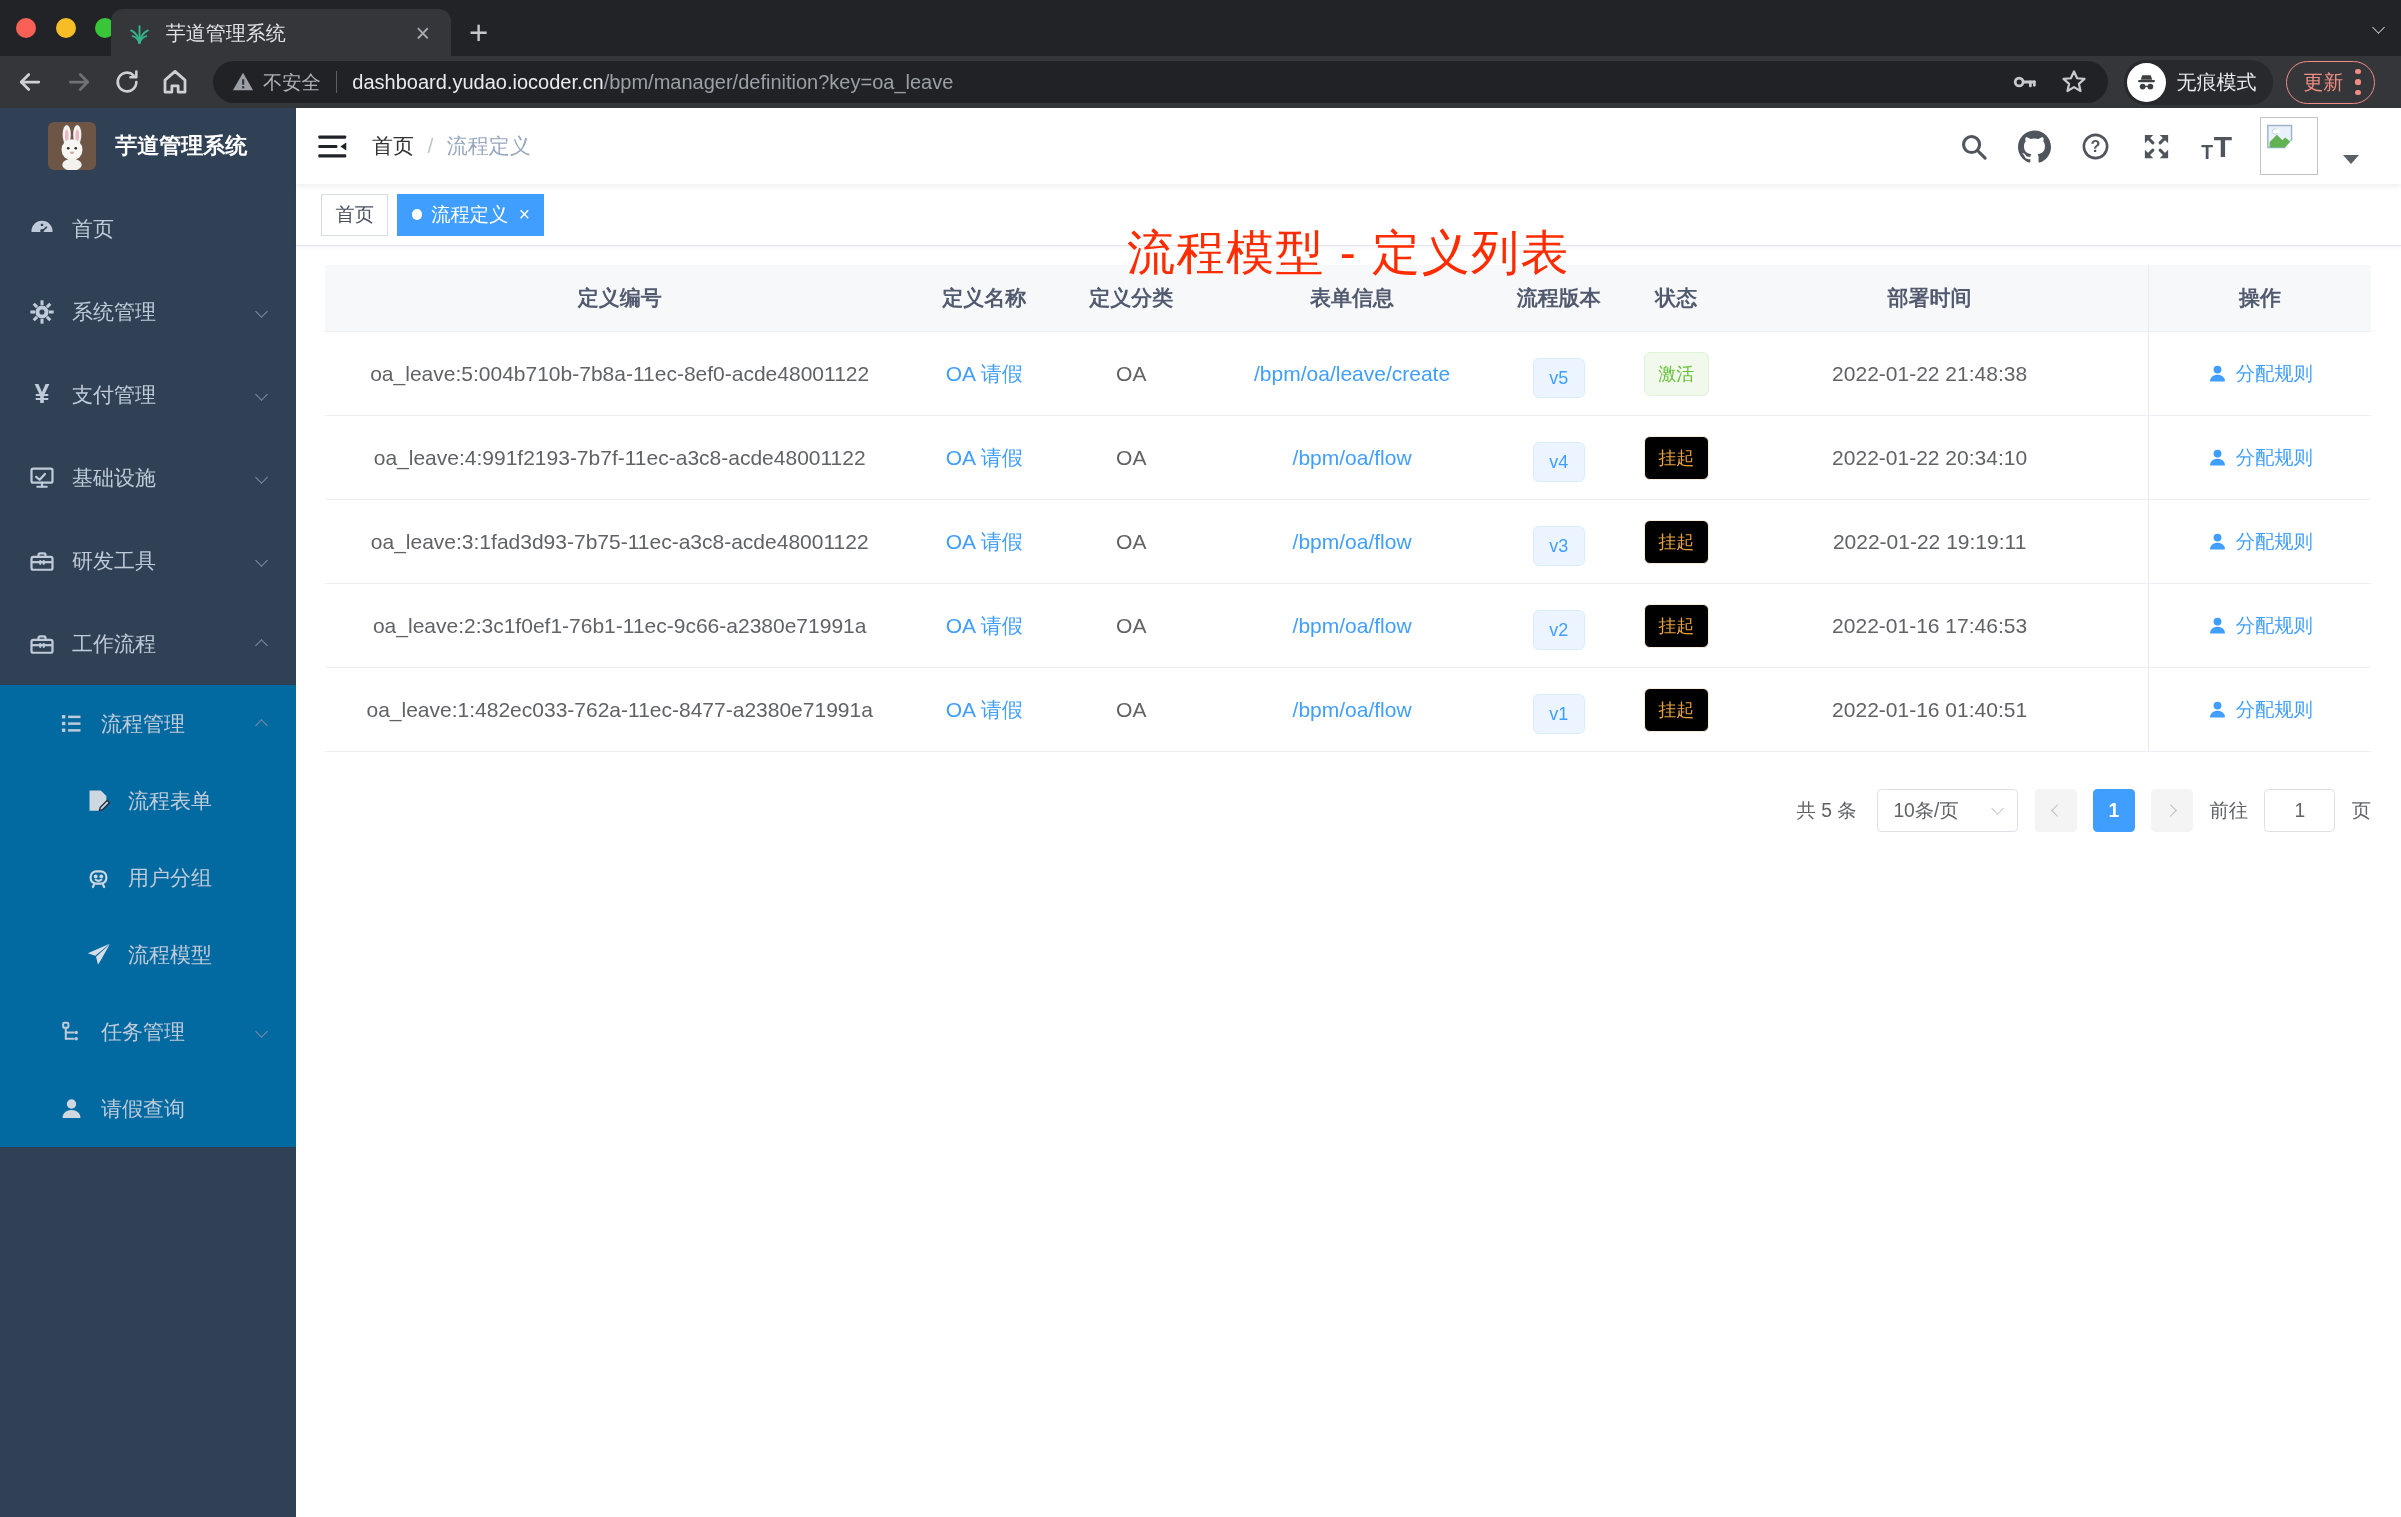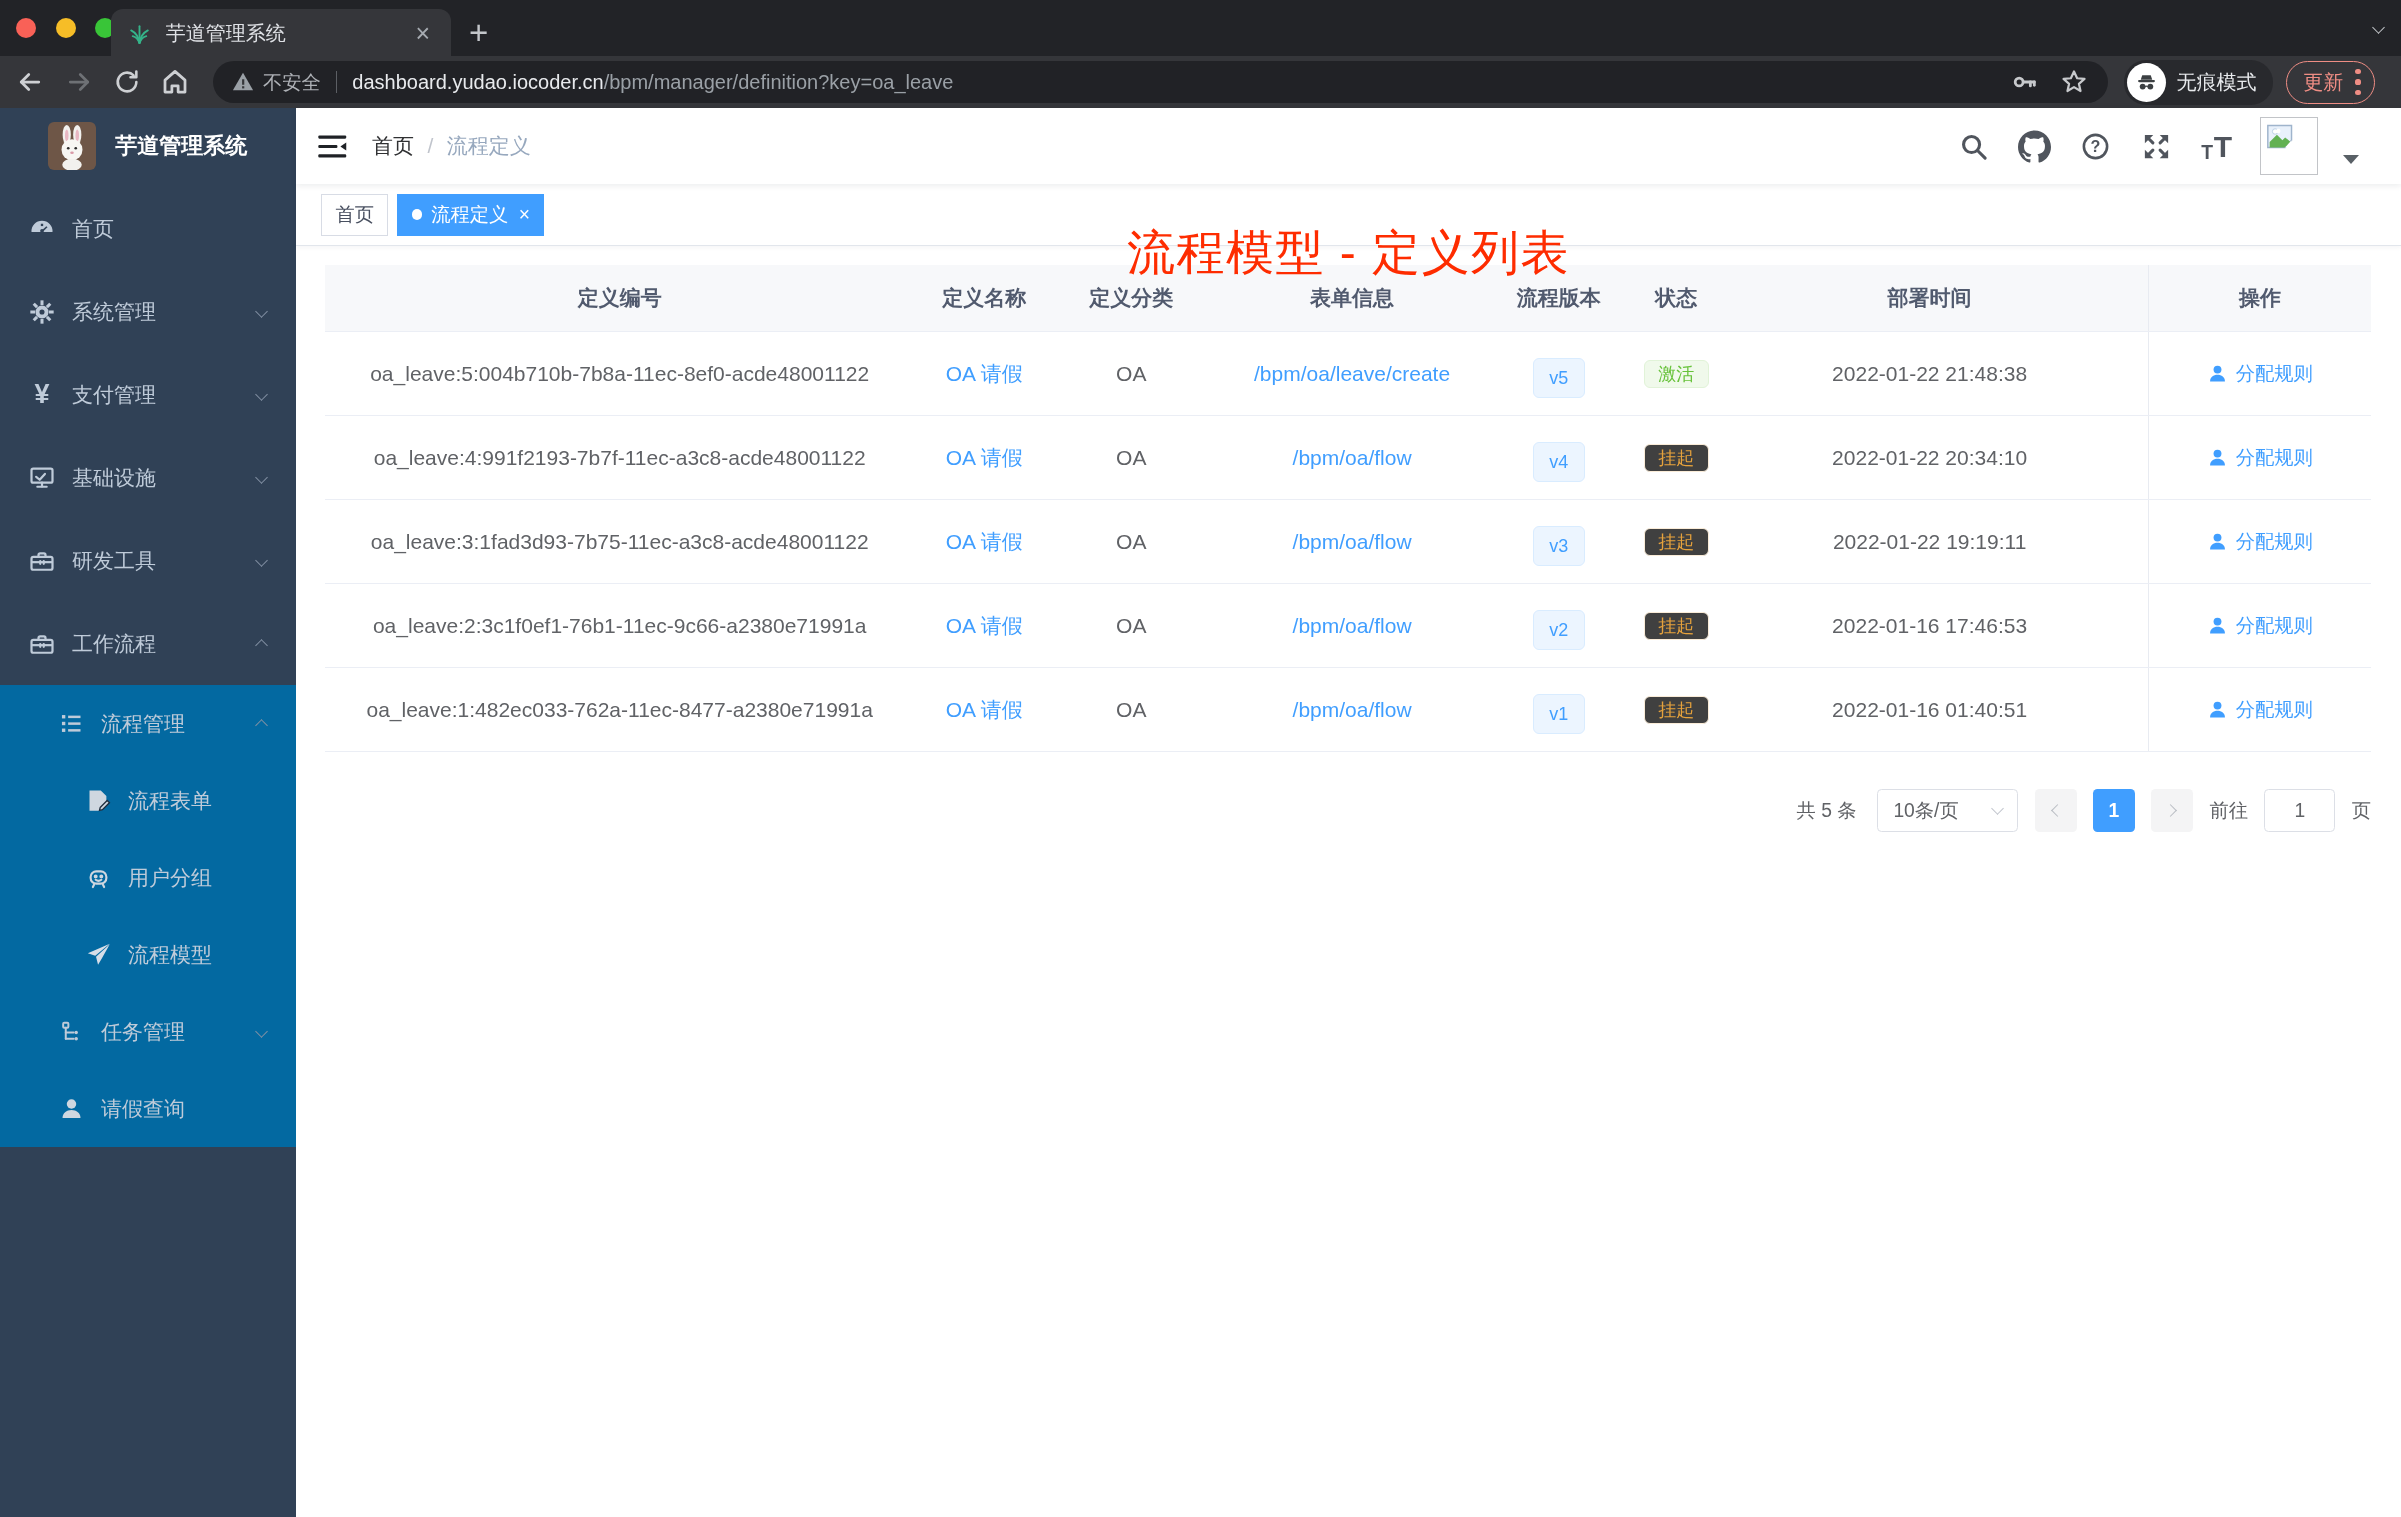--- a/index.html
+++ b/index.html
@@ -115,24 +115,24 @@
   .c4{ width:6.2%; } .c5{ width:5.4%; } .c6{ width:19.6%; } .c7{ width:11%; }
   .cell.c7 { border-left:1.5px solid #e8ebf1;margin-left:20px; }
   .th { font-size:21px; font-weight:700; color:#515a6e; }
   .td-text { font-size:21px; color:#606266; white-space:nowrap; }
   .td-link { font-size:21px; color:#409eff; white-space:nowrap; cursor:pointer; }
   .ver-badge {
     min-width:52px; height:40px; background:#ecf5ff; border:1.5px solid #d9ecff; border-radius:6px;
     color:#409eff; font-size:18px; display:flex; align-items:center; justify-content:center; padding:0 12px;margin-top:9px;
   }
   .status-tag {
-    height:28px; border-radius:6px; font-size:18px; display:flex; align-items:center; justify-content:center; padding:0 13.4px;
+    height:44px; border-radius:6px; font-size:18px; display:flex; align-items:center; justify-content:center; padding:0 13.4px;
   }
   .status-tag[data-status="active"] { background:#f0f9eb; border:1.5px solid #e1f3d8; color:#67c23a; }
-  .status-tag[data-status="suspended"] { background:#404040; border:1.5px solid #faecd8; color:#e6a23c; }
+  .status-tag[data-status="suspended"] { background:#000000; border:1.5px solid #faecd8; color:#e6a23c; }
   .action-link { display:flex; align-items:center; gap:7.4px; color:#409eff; font-size:19.3px; cursor:pointer; white-space:nowrap; }
 
   
   .pager { margin-top:37px; display:flex; align-items:center; justify-content:flex-end; gap:16.3px; font-size:19.3px; color:#606266; }
   .pager-total { margin-right:4.5px; white-space:nowrap; }
   .size-select { width:141px; height:43px; border:1.5px solid #dcdfe6; border-radius:4.5px; background:#fff; display:flex; align-items:center; padding:0 15px; }
   .size-select .ss-label { flex:1; font-size:19.3px; color:#606266; white-space:nowrap; }
   .size-select .chev { color:#c0c4cc; margin-top:-4.5px; }
   .pg-btn { width:42px; height:43px; background:#f4f4f5; border-radius:4.5px; display:flex; align-items:center; justify-content:center; color:#b8bcc3; }
   .pg-btn .chev { margin:0; }

